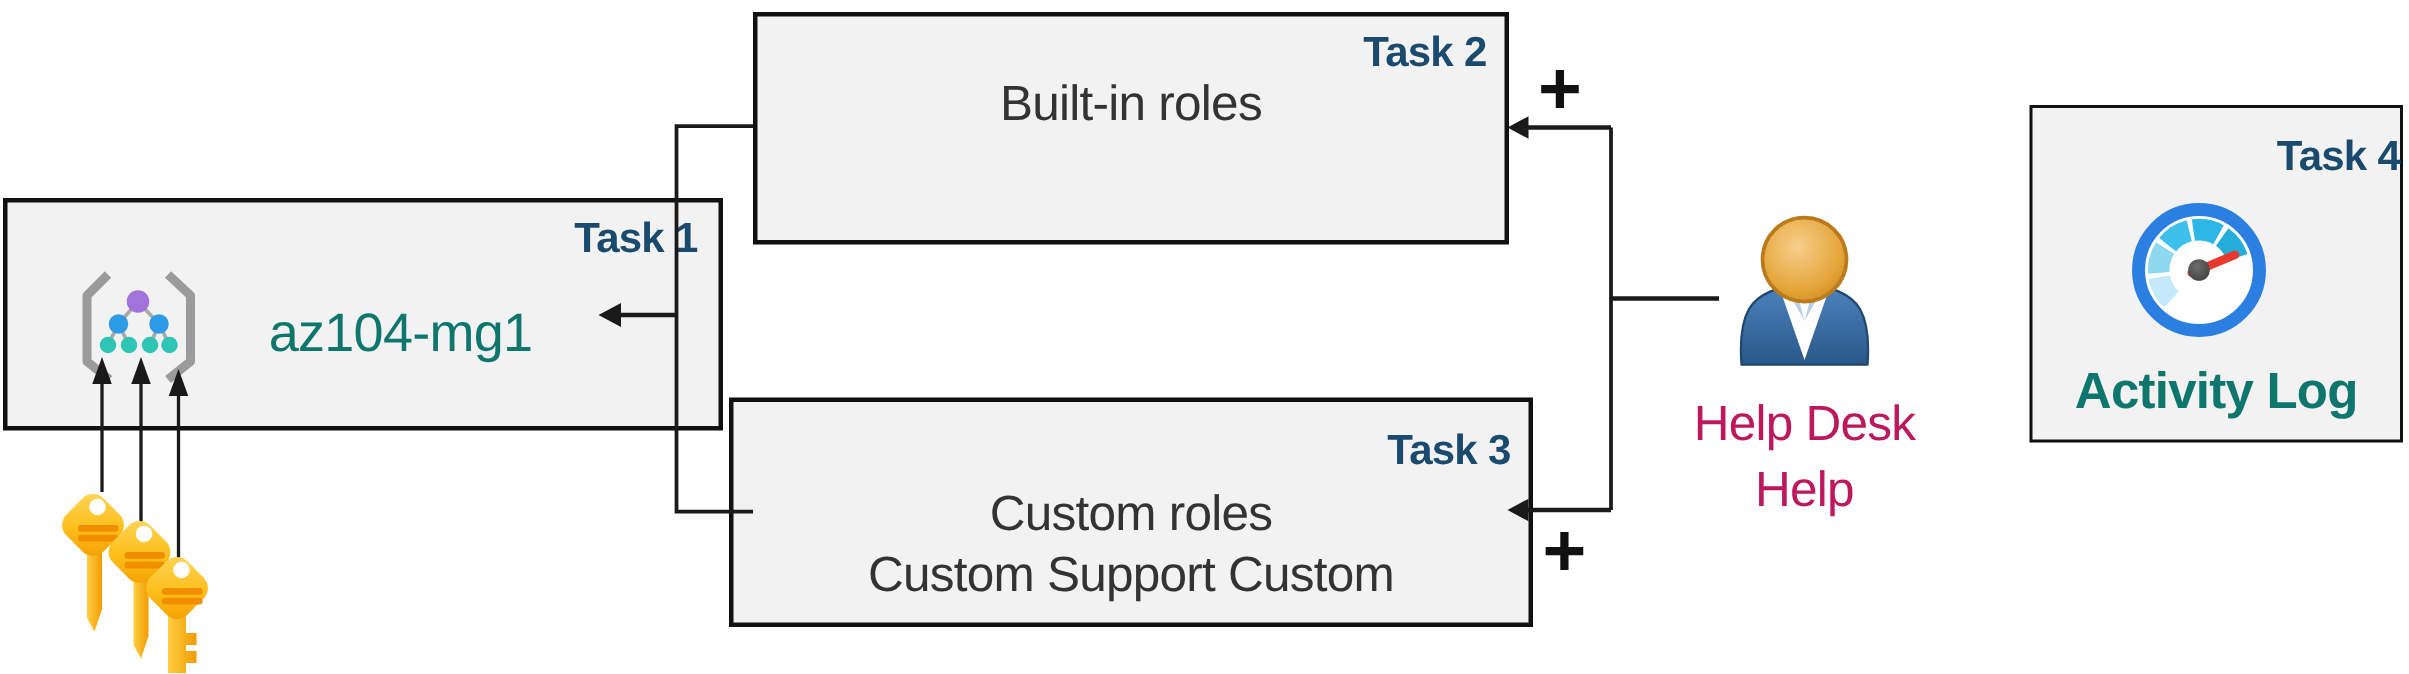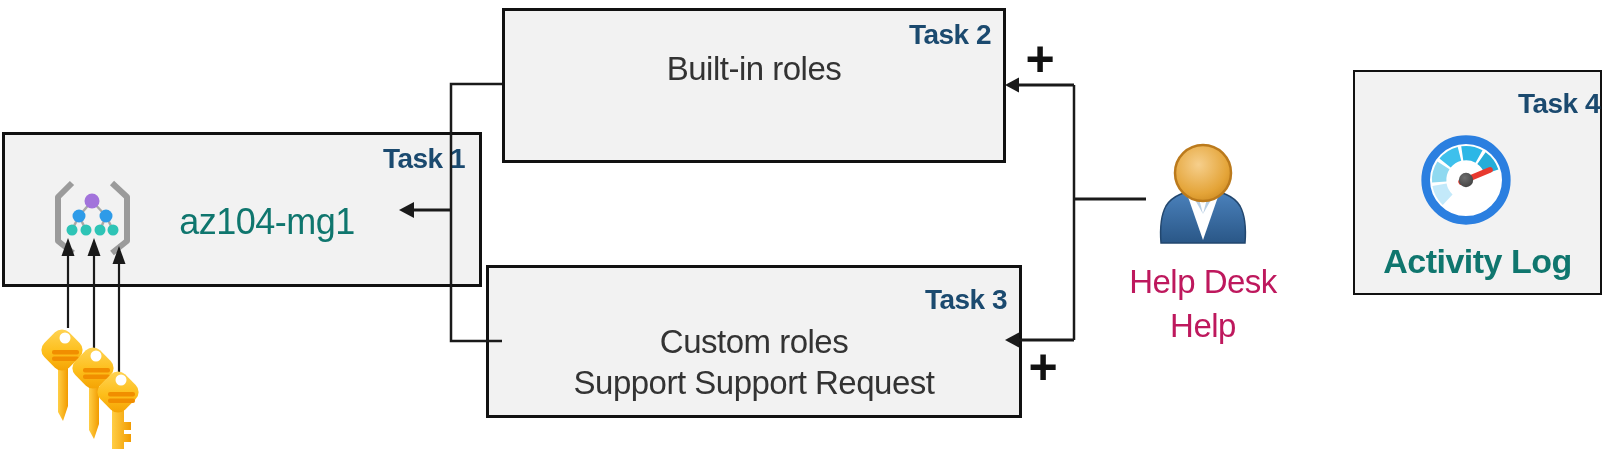--- a/index.html
+++ b/index.html
@@ -85,21 +85,21 @@
     <span class="task-label">Task 2</span>
     <div class="box-lines">
       <div>Built-in roles</div>
     </div>
   </div>
 
   <div class="box" id="task3">
     <span class="task-label">Task 3</span>
     <div class="box-lines">
       <div>Custom roles</div>
-      <div>Support Support Request</div>
+      <div>Custom Support Custom</div>
     </div>
   </div>
 
   <div class="box" id="task4">
     <span class="task-label">Task 4</span>
     <svg id="gauge-icon" width="96" height="96" viewBox="0 0 100 100">
       <defs>
         <radialGradient id="hubG" cx="40%" cy="35%" r="75%">
           <stop offset="0%" stop-color="#6E6E6E"></stop>
             <stop offset="100%" stop-color="#3F3F3F"></stop>

